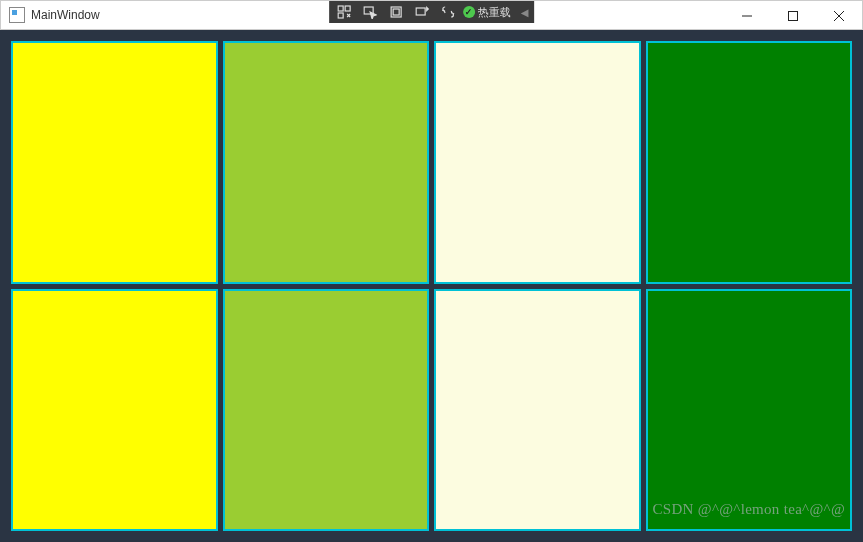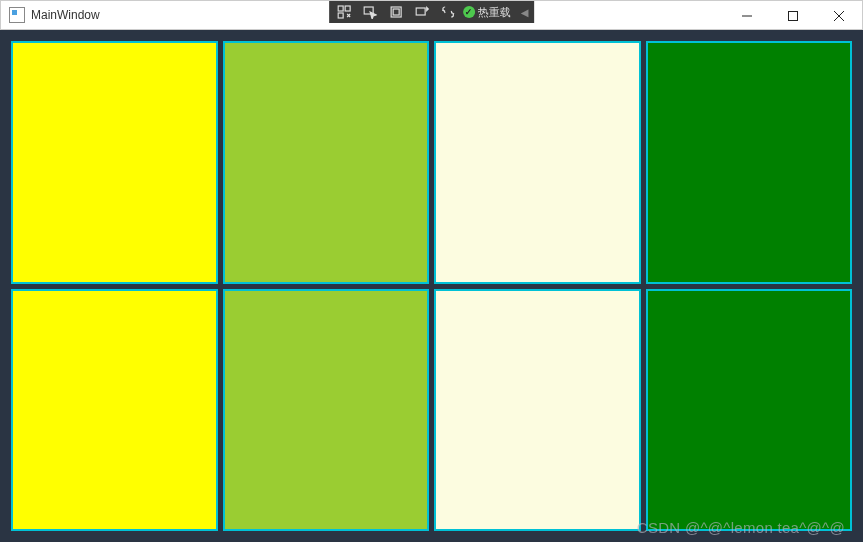--- a/index.html
+++ b/index.html
@@ -109,24 +109,24 @@
       grid-template-columns: repeat(4, 1fr);
       grid-template-rows: repeat(2, 1fr);
       gap: 5px;
     }
     .cell {
       border: 2px solid #00c1d6;
     }
     .watermark {
       position: absolute;
       right: 18px;
-      bottom: 6px;
+      bottom: 24px;
       color: rgba(180,180,190,0.65);
       font-size: 15px;
-      font-family: Liberation Sans, sans-serif;
+      font-family: Liberation Serif, serif;
       letter-spacing: 0.3px;
     }
     .watermark-back {
       position: absolute;
       right: 22px;
       bottom: 12px;
       color: rgba(150,150,160,0.25);
       font-size: 14px;
     }
   </style>

